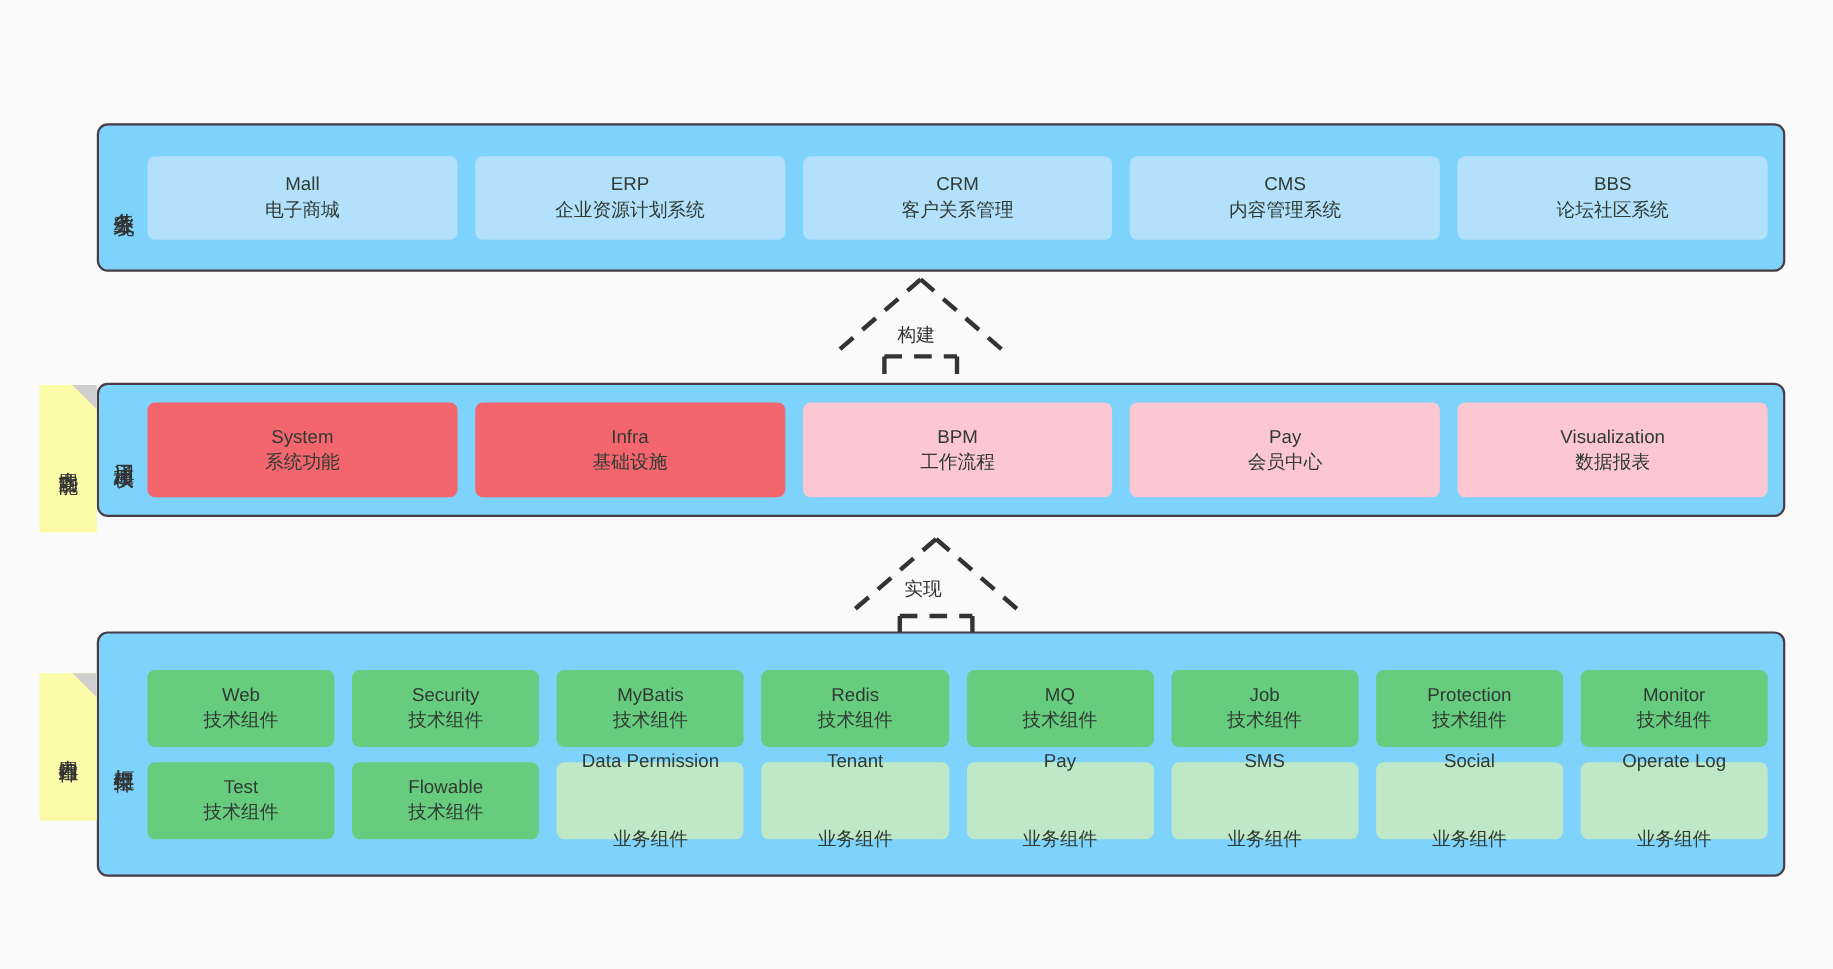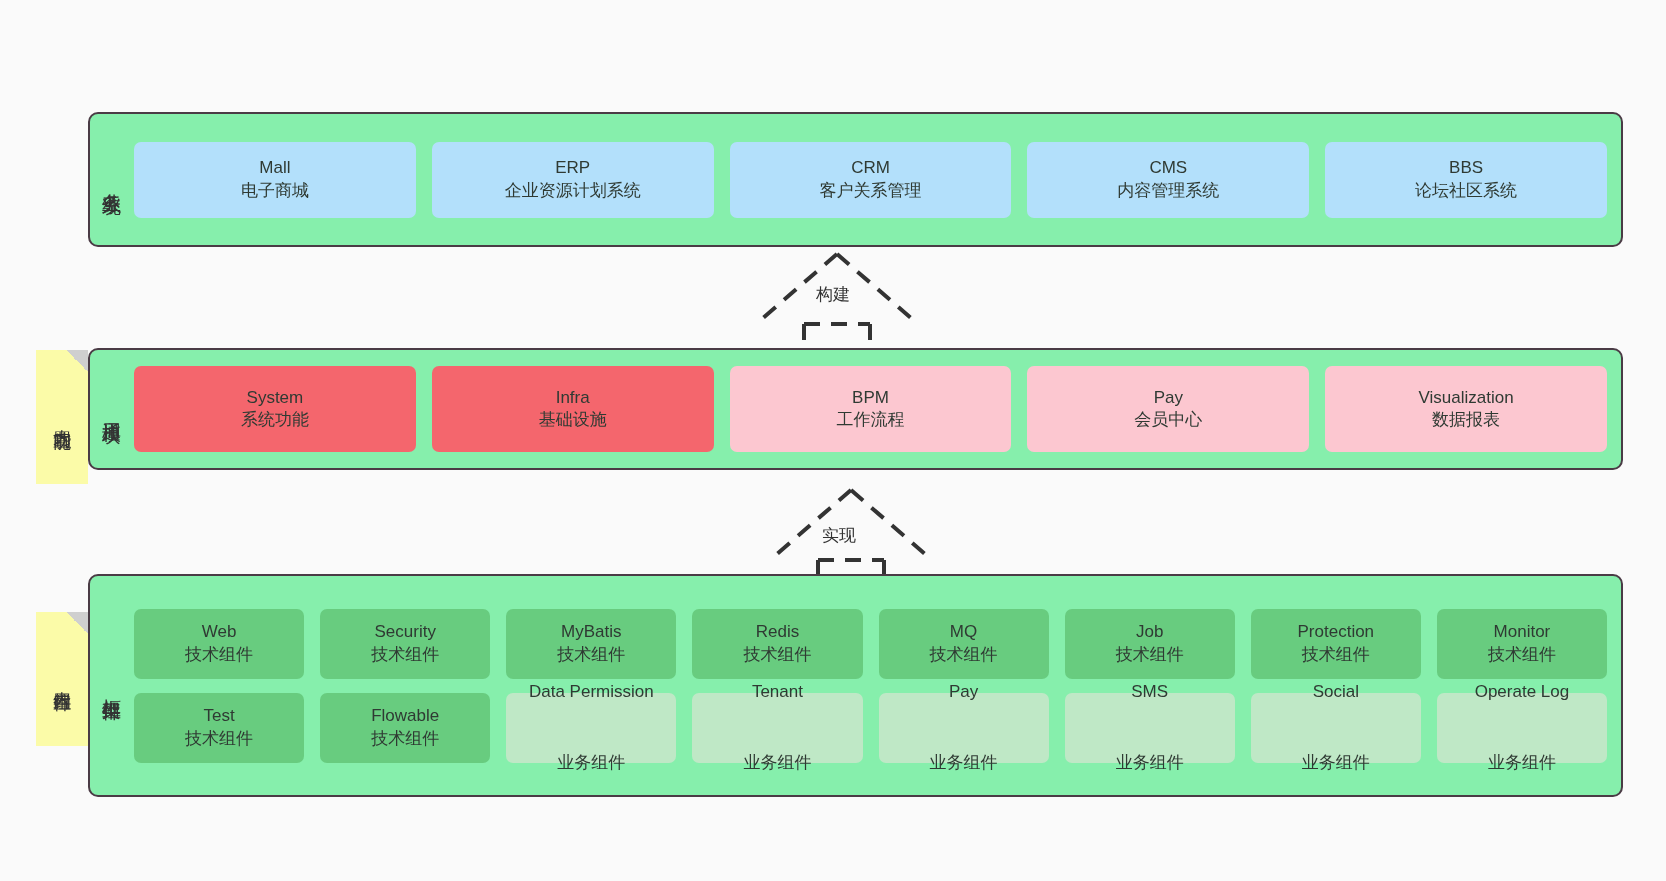--- a/index.html
+++ b/index.html
@@ -17,21 +17,21 @@
   }
   #canvas {
     position: relative;
     width: 1666px;
     height: 881px;
   }
 
   
   .layer {
     position: absolute;
-    background: #86efac;
+    background: #7dd3fc;
     border: 2px solid #4a3b45;
     border-radius: 10px;
     box-sizing: border-box;
     display: flex;
     align-items: center;
   }
   .layer-title {
     width: 44px;
     flex: 0 0 44px;
     align-self: stretch;
@@ -123,21 +123,21 @@
   .arrow { position: absolute; }
   .arrow-label {
     position: absolute;
     font-size: 17px;
     color: #333333;
     background: transparent;
     white-space: nowrap;
     user-select: none;
   }
   #arrow-build   { left: 752px; top: 250px;  width: 170px; height: 92px; }
-  #arrow-build-label   { left: 816px; top: 283px; }
+  #arrow-build-label   { left: 816px; top: 293px; }
   #arrow-impl    { left: 766px; top: 486px;  width: 170px; height: 92px; }
   #arrow-impl-label    { left: 822px; top: 524px; }
 </style>
 </head>
 <body>
 
 <div id="canvas">
 
   <div class="layer" id="layer-business">
     <div class="layer-title">业务系统</div>

